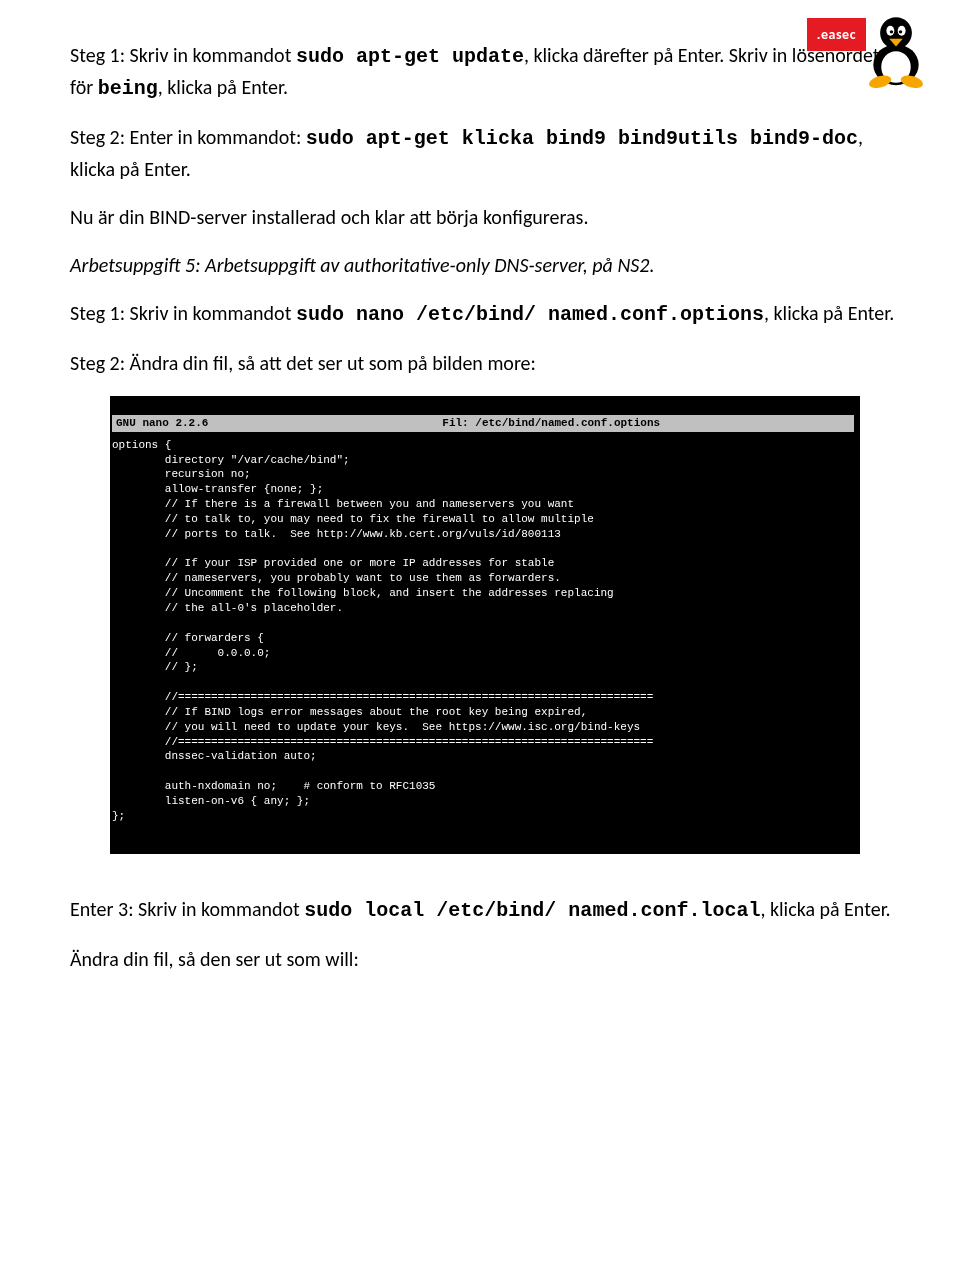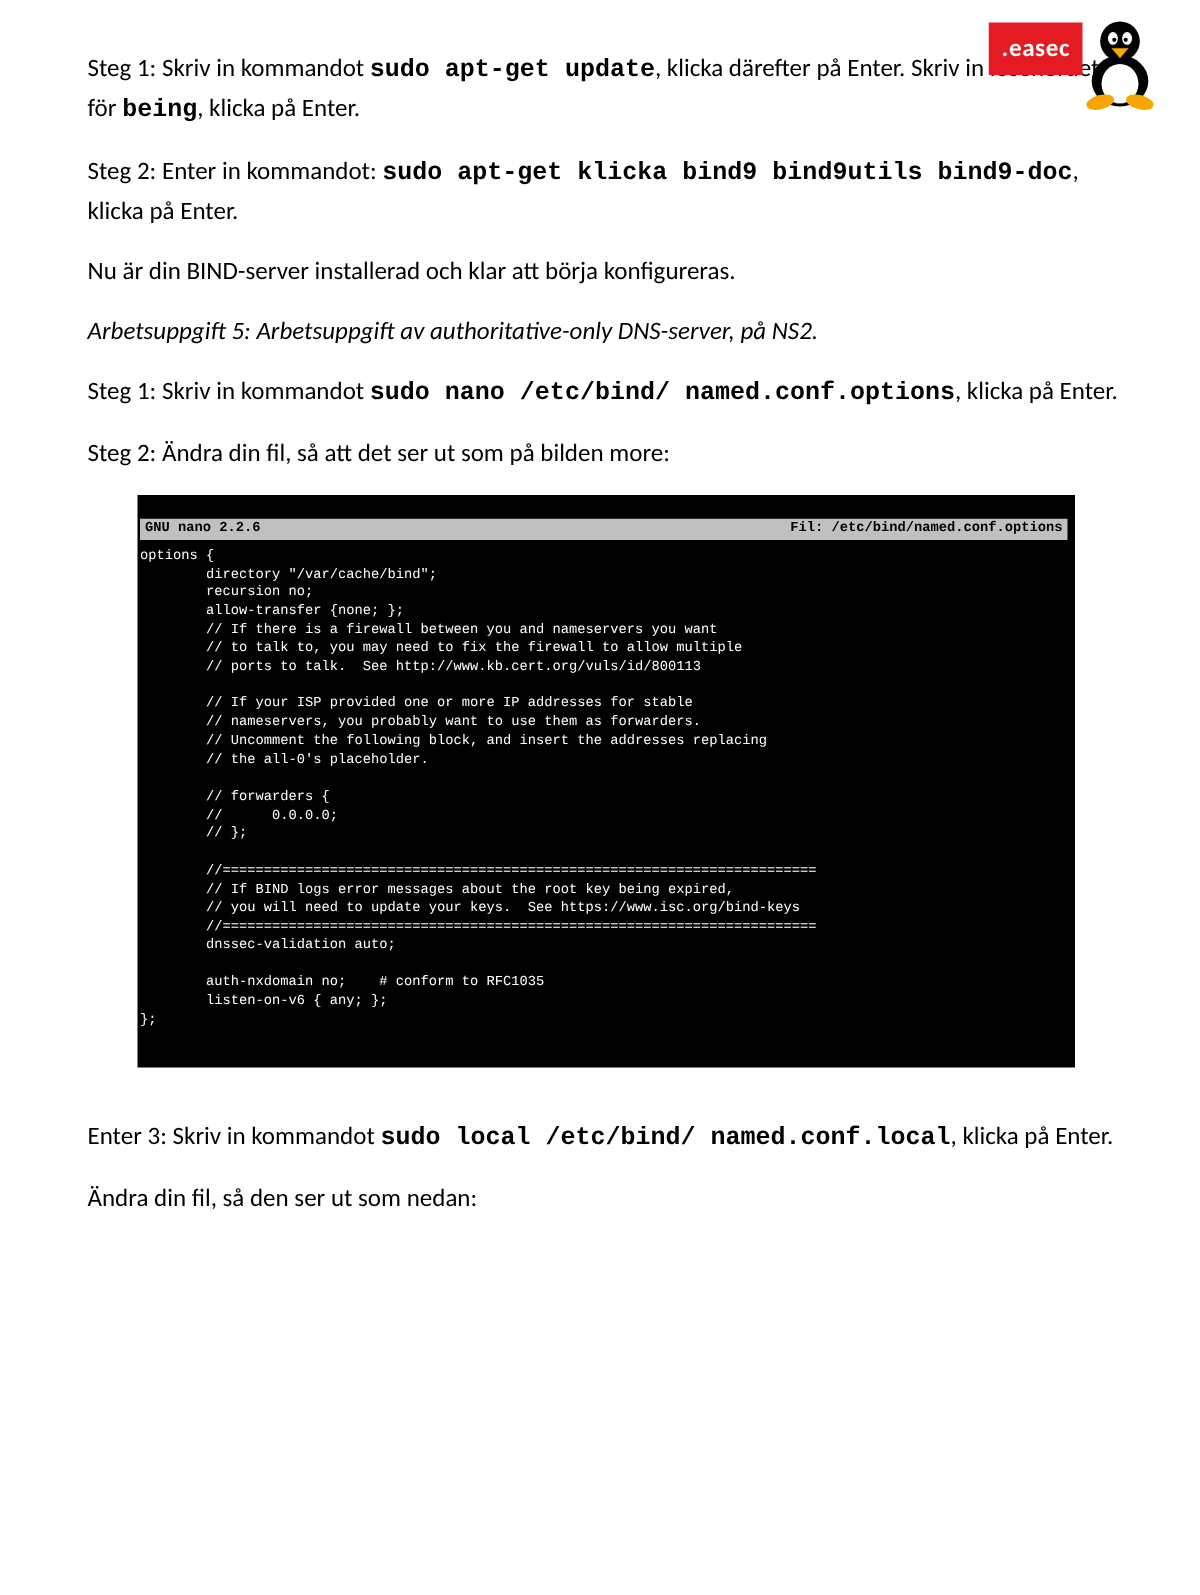--- a/index.html
+++ b/index.html
@@ -17,21 +17,21 @@
     position: absolute;
     top: 10px;
     right: 30px;
     display: flex;
     align-items: flex-start;
   }
   .logo-box {
     background: #e41b23;
     color: #fff;
     font-weight: bold;
-    font-size: 20px;
+    font-size: 14px;
     padding: 6px 10px;
     margin-top: 8px;
     letter-spacing: 0.5px;
   }
   .penguin {
     width: 68px;
     height: 80px;
     margin-left: -4px;
   }
   p {
@@ -56,21 +56,21 @@
   }
   .terminal-header {
     color: #000;
     background: #c0c0c0;
     padding: 1px 4px;
     font-weight: bold;
     display: flex;
     margin-bottom: 6px;
   }
   .terminal-header .left { flex: 0 0 auto; }
-  .terminal-header .center { flex: 1; text-align: right; padding-left:44px;}
+  .terminal-header .center { flex: 1; text-align: center; padding-left:44px;}
 </style>
 </head>
 <body>
 
 <div class="logo-area">
   <div class="logo-box">.easec</div>
   <svg class="penguin" viewBox="0 0 60 70">
     <ellipse cx="30" cy="48" rx="20" ry="18" fill="#000"></ellipse>
     <ellipse cx="30" cy="50" rx="13" ry="14" fill="#fff"></ellipse>
     <circle cx="30" cy="20" r="14" fill="#000"></circle>
@@ -128,13 +128,13 @@
 
         auth-nxdomain no;    # conform to RFC1035
         listen-on-v6 { any; };
 };</span>
 </div>
 
 <p>
   <span>Enter 3: Skriv in kommandot </span><span class="mono">sudo local /etc/bind/ named.conf.local</span><span>, klicka på Enter.</span>
 </p>
 
-<p>Ändra din fil, så den ser ut som nedan:</p>
+<p>Ändra din fil, så den ser ut som will:</p>
 
 </body></html>

